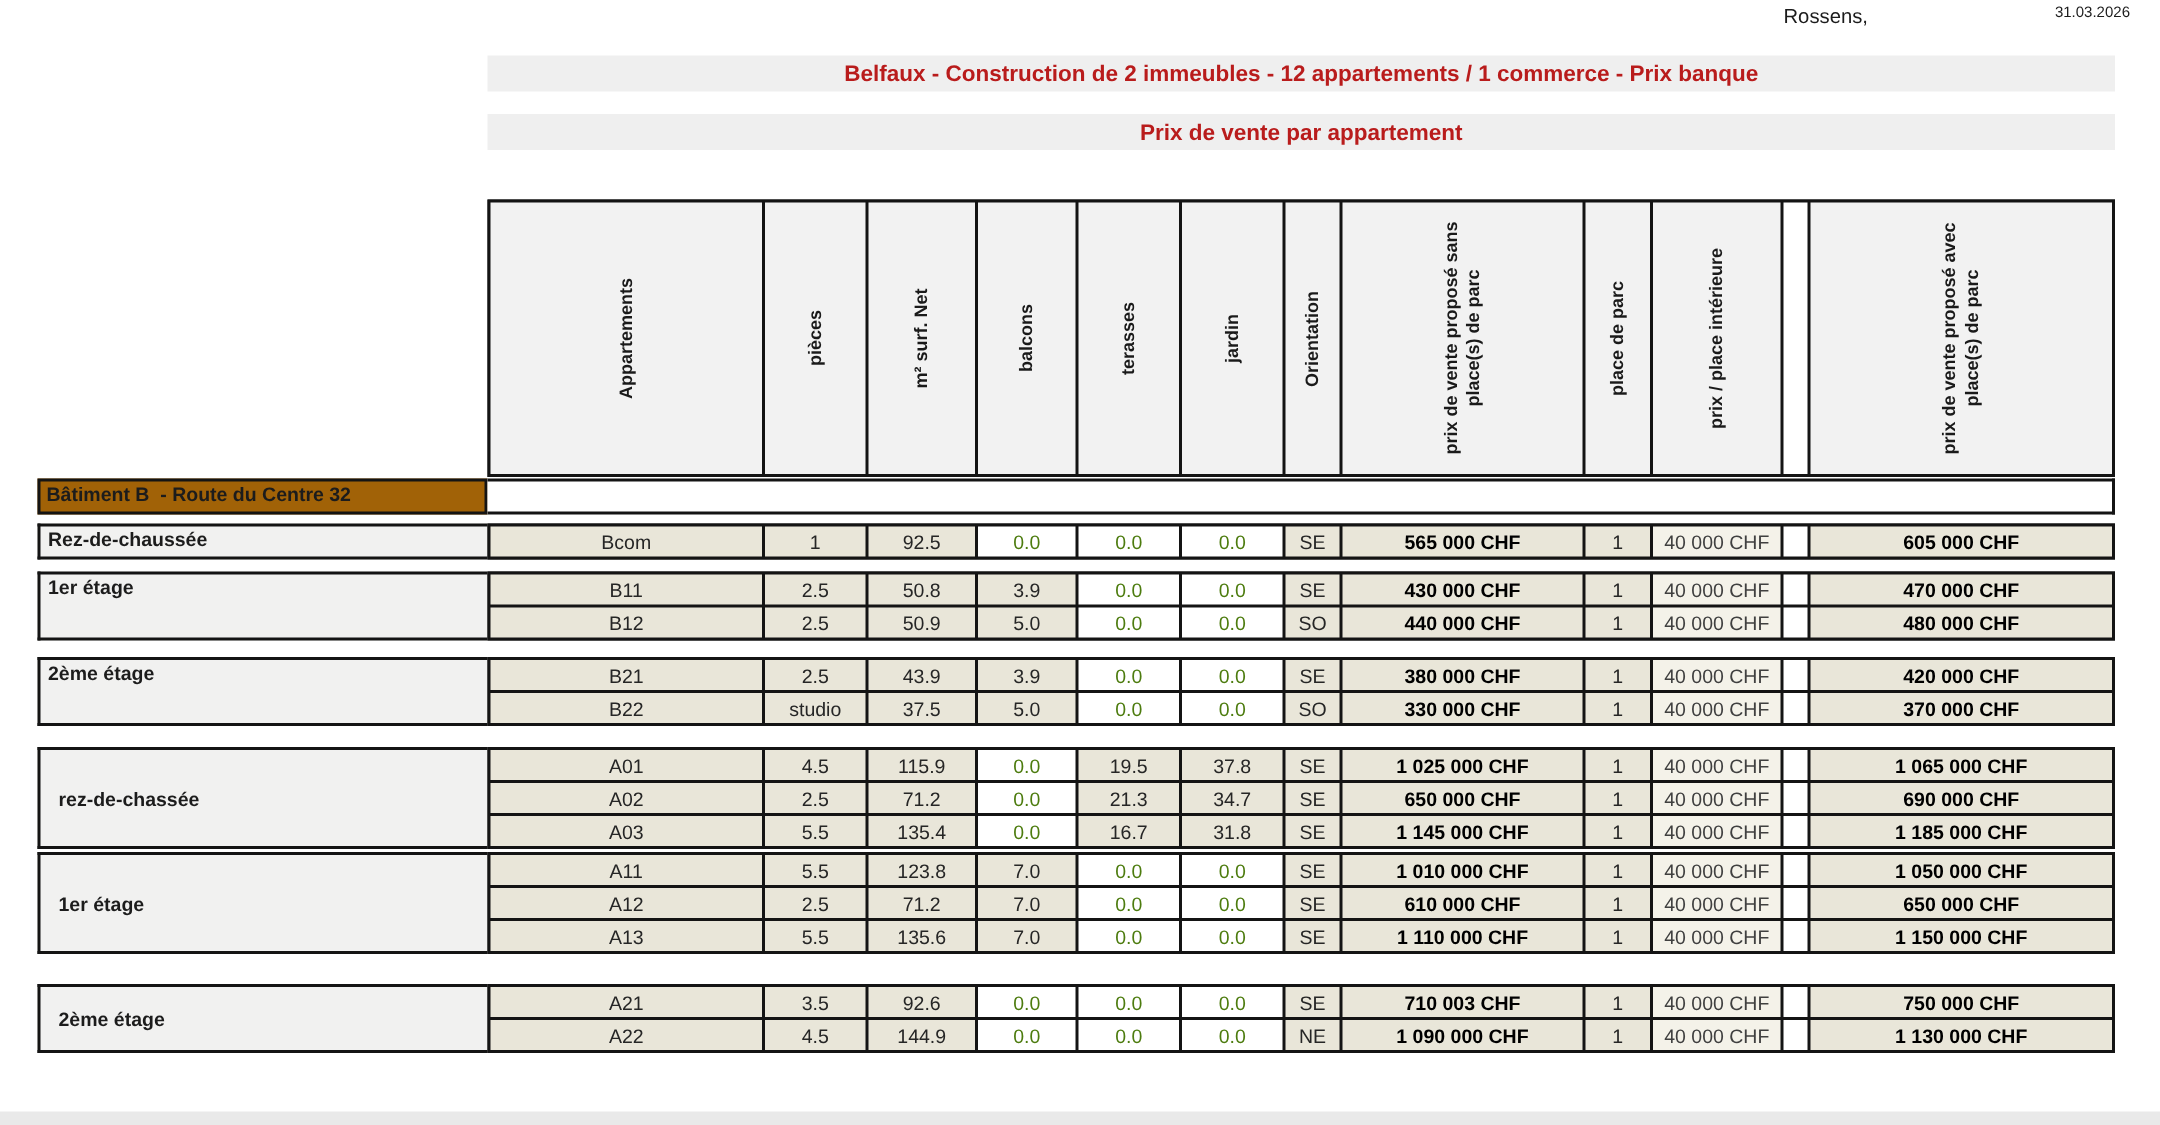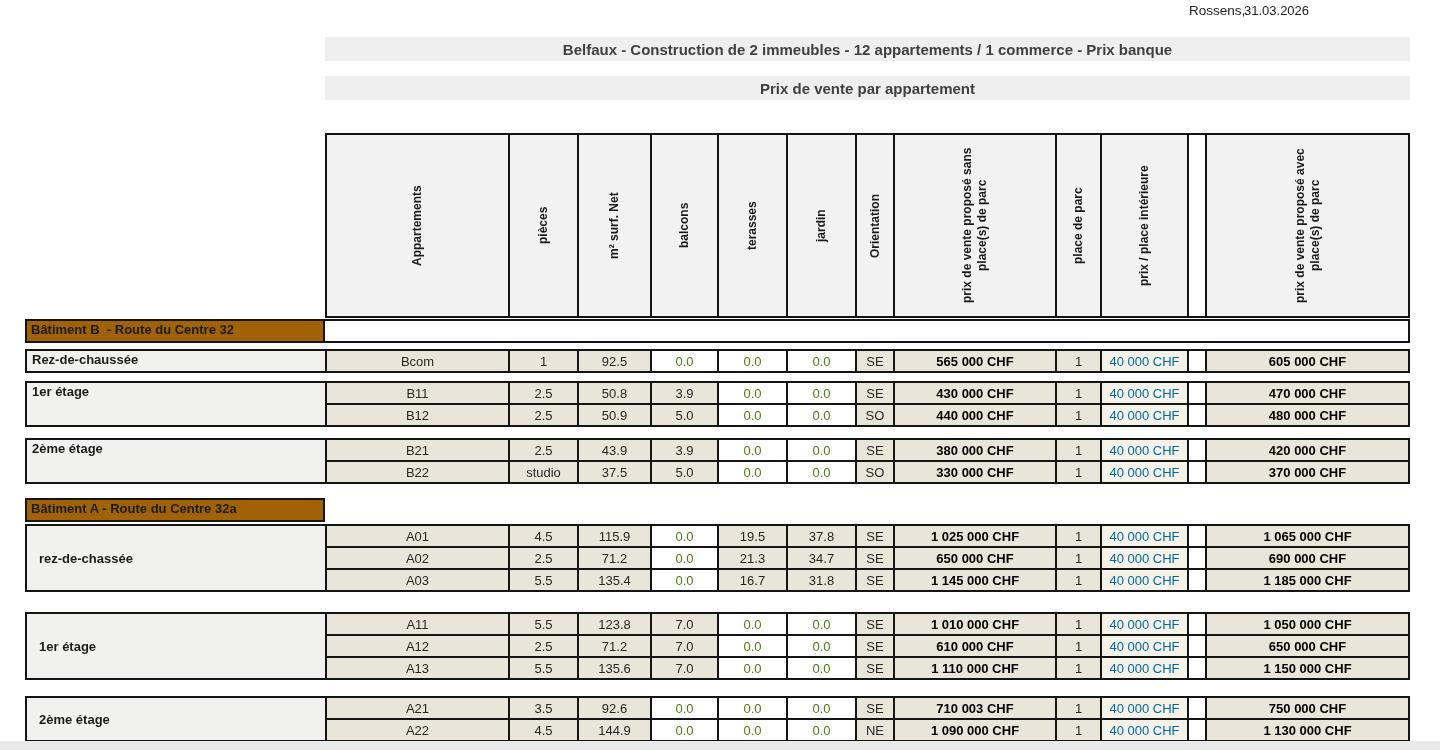--- a/index.html
+++ b/index.html
@@ -7,26 +7,26 @@
     --ink:#141414;
     --beige:#e9e6d9;
   }
   *{margin:0;padding:0;box-sizing:border-box;}
   html,body{width:1440px;height:750px;background:#ffffff;overflow:hidden;
     font-family:"Liberation Sans", sans-serif;color:#1c1c1c;}
   .abs{position:absolute;}
 
   
   .topline-place{left:1145px;top:3px;font-size:13.5px;margin-left:44px;}
-  .topline-date{left:1244px;top:3px;width:110px;font-size:13px;}
+  .topline-date{left:1310px;top:3px;width:110px;text-align:right;font-size:10px;}
 
   
   .titlebar{left:325px;width:1085px;height:24px;background:#efefef;
     display:flex;align-items:center;justify-content:center;
-    font-size:15px;font-weight:bold;color:#404040;}
+    font-size:15px;font-weight:bold;color:#b91c1c;}
   .titlebar.main{top:37px;}
   .titlebar.sub{top:76px;}
 
   
   .table-wrap{left:25px;top:133px;width:1385px;}
 
   
   .hdr{margin-left:300px;width:1085px;height:185px;display:grid;
     grid-template-columns:var(--cols);gap:2px;background:var(--ink);
     border:2px solid var(--ink);}
@@ -57,21 +57,21 @@
     background:#f1f1f0;font-size:13px;font-weight:bold;padding:1px 5px;}
   .grp-label.center{display:flex;align-items:center;padding-left:12px;}
 
   .rows{width:1085px;display:grid;grid-template-columns:var(--cols);
     grid-auto-rows:20px;gap:2px;background:var(--ink);border:2px solid var(--ink);}
 
   .cell{background:var(--beige);display:flex;align-items:center;justify-content:center;
     font-size:13px;color:#262626;overflow:hidden;}
   .cell.white{background:#ffffff;color:#4d7c0f;}
   .cell.c-prix_sans,.cell.c-prix_avec{font-weight:bold;color:#000;}
-  .cell.c-prix_place{background:#f4f2e9;color:#0369a1;}
+  .cell.c-prix_place{background:#f4f2e9;color:#404040;}
   .cell.c-spacer{background:#ffffff;}
 
   .bottom-strip{left:0;top:741px;width:1440px;height:9px;background:#e9e9e9;}
 </style>
 </head>
 <body>
 
 <div class="abs topline-place">Rossens,</div>
 <div class="abs topline-date">31.03.2026</div>
 
@@ -166,24 +166,20 @@
           <div class="cell c-terasses white">0.0</div>
           <div class="cell c-jardin white">0.0</div>
           <div class="cell c-orientation">SO</div>
           <div class="cell c-prix_sans">330 000 CHF</div>
           <div class="cell c-place_parc">1</div>
           <div class="cell c-prix_place">40 000 CHF</div>
           <div class="cell c-spacer"></div>
           <div class="cell c-prix_avec">370 000 CHF</div>
         </div>
       </div>
-      <div class="section bldg">
-        <div class="bldg-label">Bâtiment A - Route du Centre 32a</div>
-        <div class="bldg-right"></div>
-      </div>
       <div class="section group">
         <div class="grp-label center">rez-de-chassée</div>
         <div class="rows">
           <div class="cell c-apt">A01</div>
           <div class="cell c-pieces">4.5</div>
           <div class="cell c-surface">115.9</div>
           <div class="cell c-balcons white">0.0</div>
           <div class="cell c-terasses">19.5</div>
           <div class="cell c-jardin">37.8</div>
           <div class="cell c-orientation">SE</div>

